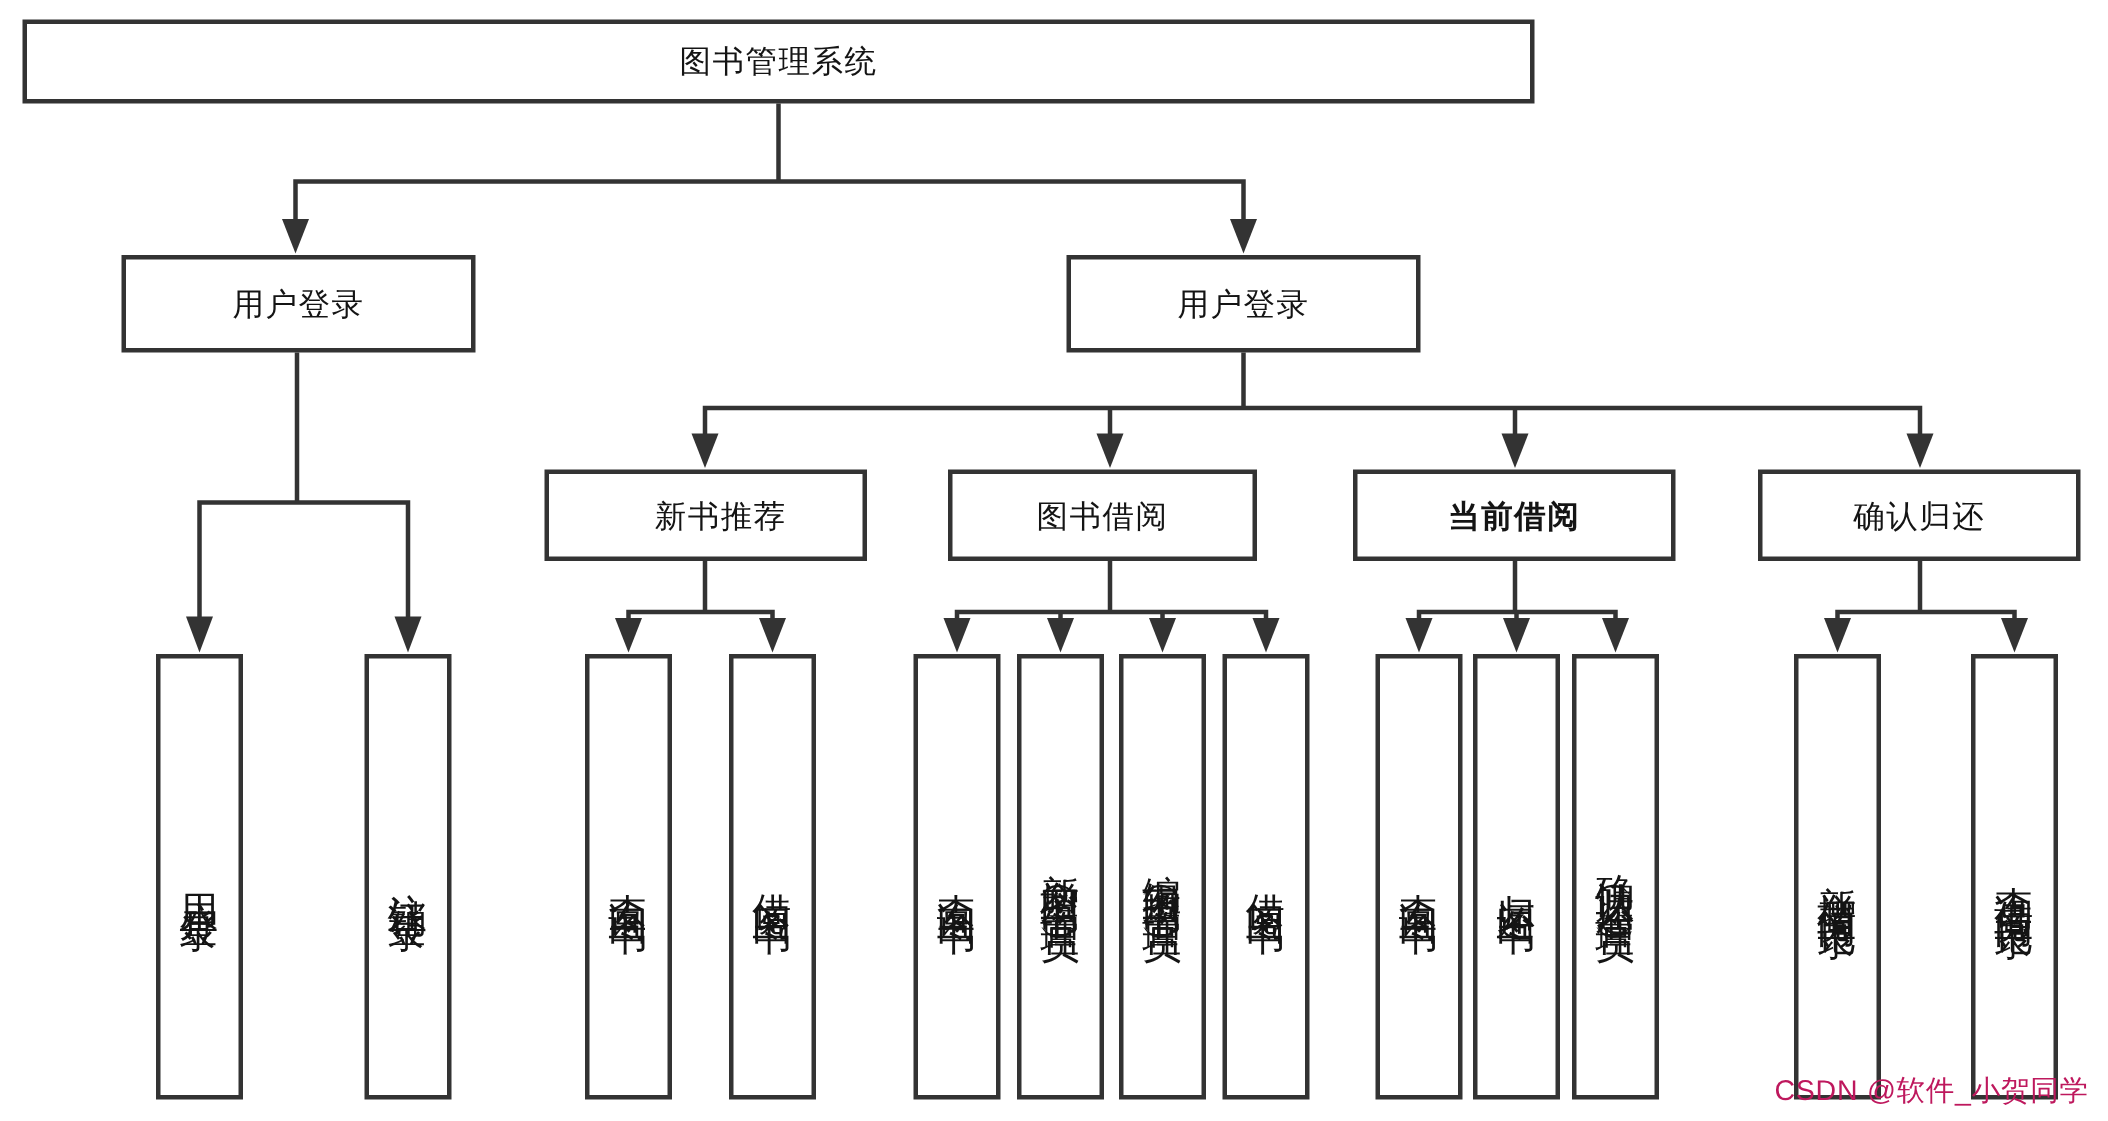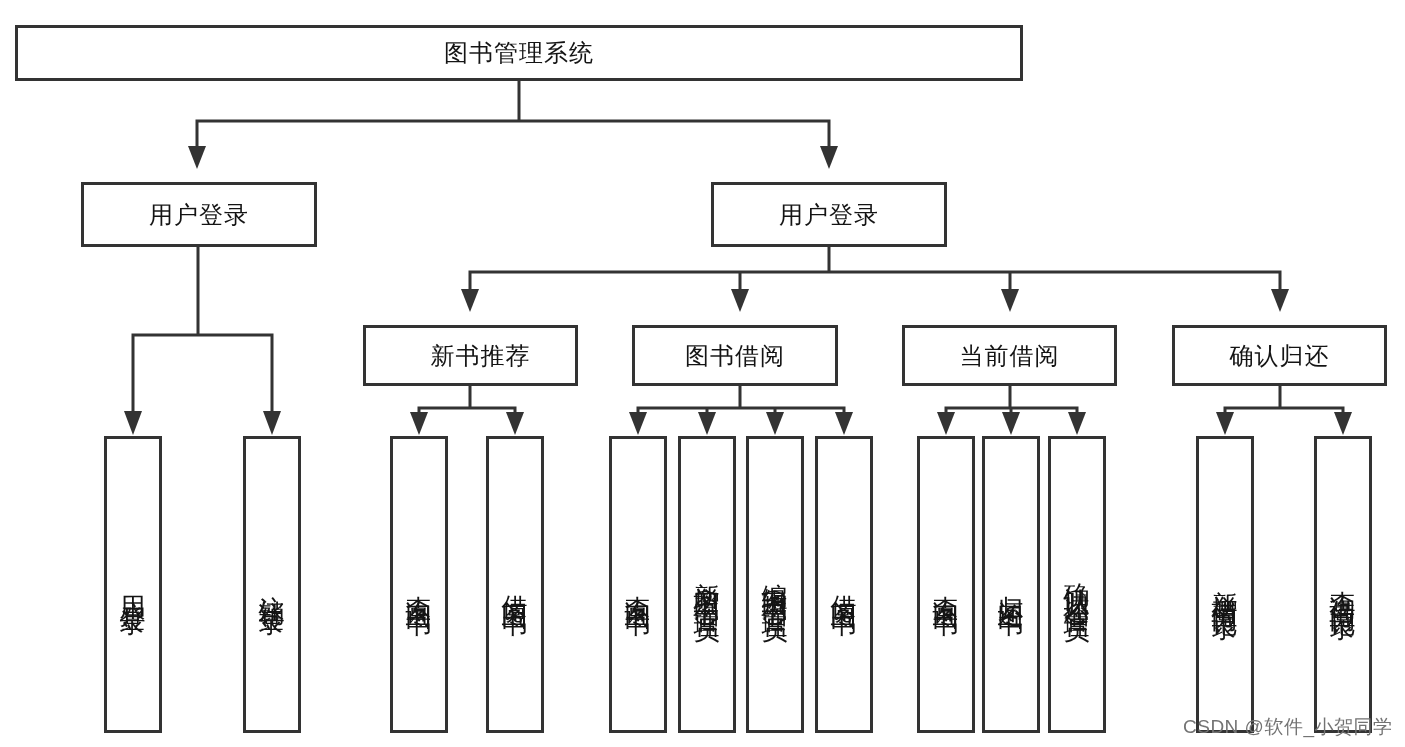--- a/index.html
+++ b/index.html
@@ -5,33 +5,33 @@
   html,body{margin:0;padding:0;background:#ffffff;}
   .canvas{
     position:relative;width:1405px;height:747px;background:#ffffff;
     font-family:"Liberation Sans","DejaVu Sans",sans-serif;overflow:hidden;
   }
   svg.connectors{position:absolute;left:0;top:0;z-index:1;}
   .hbox{
     position:absolute;box-sizing:border-box;z-index:2;
     border:3px solid #333333;background:#ffffff;
     display:flex;align-items:center;justify-content:center;
-    font-size:24px;color:#141414;letter-spacing:1px;white-space:nowrap;margin-top:12px;
+    font-size:21px;color:#141414;letter-spacing:1px;white-space:nowrap;
   }
   .vbox{
     position:absolute;box-sizing:border-box;z-index:2;
     top:436px;width:58px;height:297px;
     border:3px solid #333333;background:#ffffff;
     display:flex;align-items:center;justify-content:center;
     writing-mode:vertical-rl;
     font-size:26px;color:#141414;letter-spacing:5px;line-height:1;
   }
   .watermark{
     position:absolute;left:1183px;top:714px;z-index:5;
-    font-size:19px;color:#737373;letter-spacing:0.5px;white-space:nowrap;
+    font-size:19px;color:#be185d;letter-spacing:0.5px;white-space:nowrap;
   }
 </style>
 </head>
 <body>
 
 <div class="canvas">
 
   <svg class="connectors" width="1405" height="747" viewBox="0 0 1405 747">
 
     <g stroke="#333333" stroke-width="3" fill="#333333" stroke-linecap="square">
@@ -82,21 +82,21 @@
     </g>
   </svg>
 
   <div class="hbox" style="left:15px;top:13px;width:1008px;height:56px;">图书管理系统</div>
 
   <div class="hbox" style="left:81px;top:170px;width:236px;height:65px;">用户登录</div>
   <div class="hbox" style="left:711px;top:170px;width:236px;height:65px;">用户登录</div>
 
   <div class="hbox" style="left:363px;top:313px;width:215px;height:61px;padding-left:20px;">新书推荐</div>
   <div class="hbox" style="left:632px;top:313px;width:206px;height:61px;">图书借阅</div>
-  <div class="hbox" style="left:902px;top:313px;width:215px;height:61px;">当前借阅</div>
+  <div class="hbox" style="left:902px;top:313px;width:215px;height:61px;font-weight:bold;">当前借阅</div>
   <div class="hbox" style="left:1172px;top:313px;width:215px;height:61px;">确认归还</div>
 
   <div class="vbox" style="left:104px;">用户登录</div>
   <div class="vbox" style="left:243px;">注销登录</div>
 
   <div class="vbox" style="left:390px;">查询图书</div>
   <div class="vbox" style="left:486px;">借阅图书</div>
 
   <div class="vbox" style="left:609px;">查询图书</div>
   <div class="vbox" style="left:678px;">新增图书（管理员）</div>

